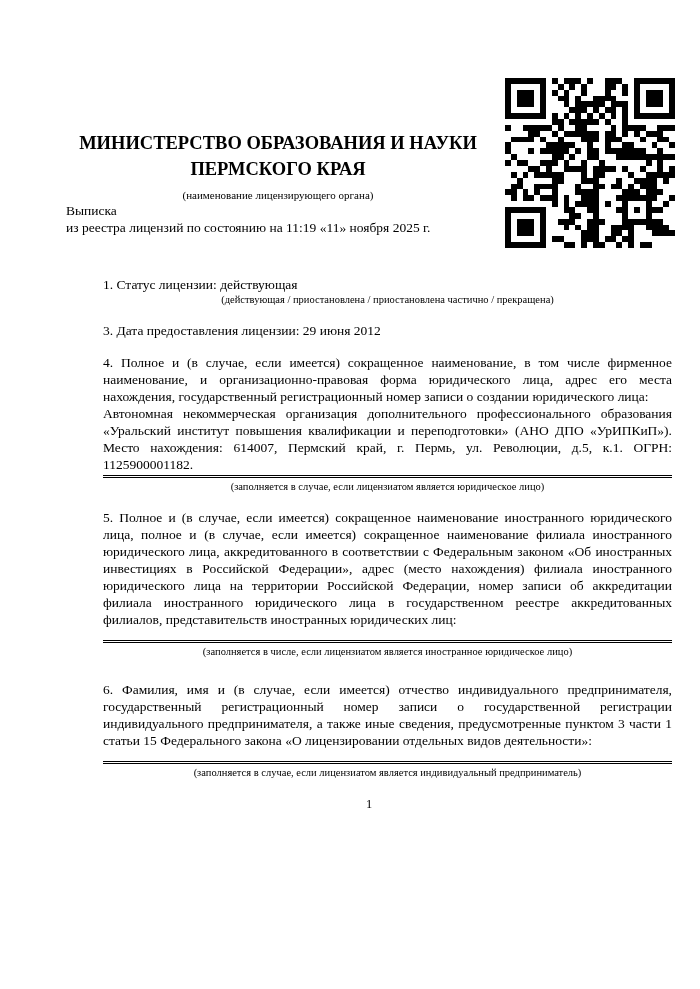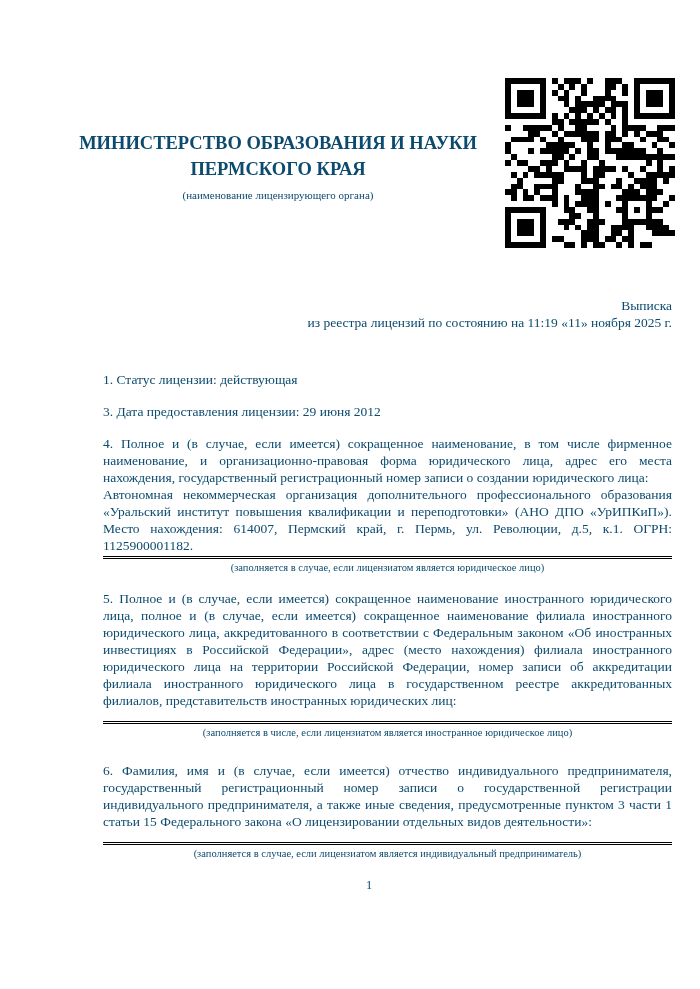--- a/index.html
+++ b/index.html
@@ -3,21 +3,21 @@
 <meta charset="utf-8">
 <style>
   * { margin: 0; padding: 0; box-sizing: border-box; }
   html, body { background: #888; }
   .page {
     position: relative;
     width: 700px;
     height: 989px;
     margin: 0 auto;
     background: #ffffff;
-    color: #0c4a6e;
+    color: #000000;
     font-family: "Liberation Serif", serif;
     font-size: 13.5px;
     line-height: 17px;
     padding: 0 28px 0 66px;
     overflow: hidden;
   }
   .header-left {
     margin-top: 130px;
     width: 424px;
     text-align: center;
@@ -34,22 +34,21 @@
   }
   .qr-box {
     position: absolute;
     top: 78px;
     right: 25px;
     width: 170px;
     height: 170px;
   }
   .qr-box svg { display: block; width: 170px; height: 170px; }
   .doc-title {
-    margin-top: 95px;
-    text-align: right;
+    text-align: left;
   }
   .item { margin-top: 15px; margin-left: 37px; }
   .item.m22 { margin-top: 22px; }
   .item.m26 { margin-top: 26px; }
   .para { text-align: justify; }
   .rule {
     height: 3px;
     border-top: 1px solid #000;
     border-bottom: 1px solid #000;
   }
@@ -514,20 +513,21 @@
     <div class="ministry-caption">(наименование лицензирующего органа)</div>
   </div>
 
   <div class="doc-title">
     <div>Выписка</div>
     <div>из реестра лицензий по состоянию на 11:19 «11» ноября 2025 г.</div>
   </div>
 
   <div class="item" style="margin-top:40px">
     <div>1. Статус лицензии: действующая</div>
+    <div class="fill-caption" style="margin-top:0">(действующая / приостановлена / приостановлена частично / прекращена)</div>
   </div>
 
 
   <div class="item">
     <div>3. Дата предоставления лицензии: 29 июня 2012</div>
   </div>
 
   <div class="item">
     <div class="para">4. Полное и (в случае, если имеется) сокращенное наименование, в том числе фирменное наименование, и организационно-правовая форма юридического лица, адрес его места нахождения, государственный регистрационный номер записи о создании юридического лица:</div>
     <div class="para">Автономная некоммерческая организация дополнительного профессионального образования «Уральский институт повышения квалификации и переподготовки» (АНО ДПО «УрИПКиП»). Место нахождения: 614007, Пермский край, г. Пермь, ул. Революции, д.5, к.1. ОГРН: 1125900001182.</div>

